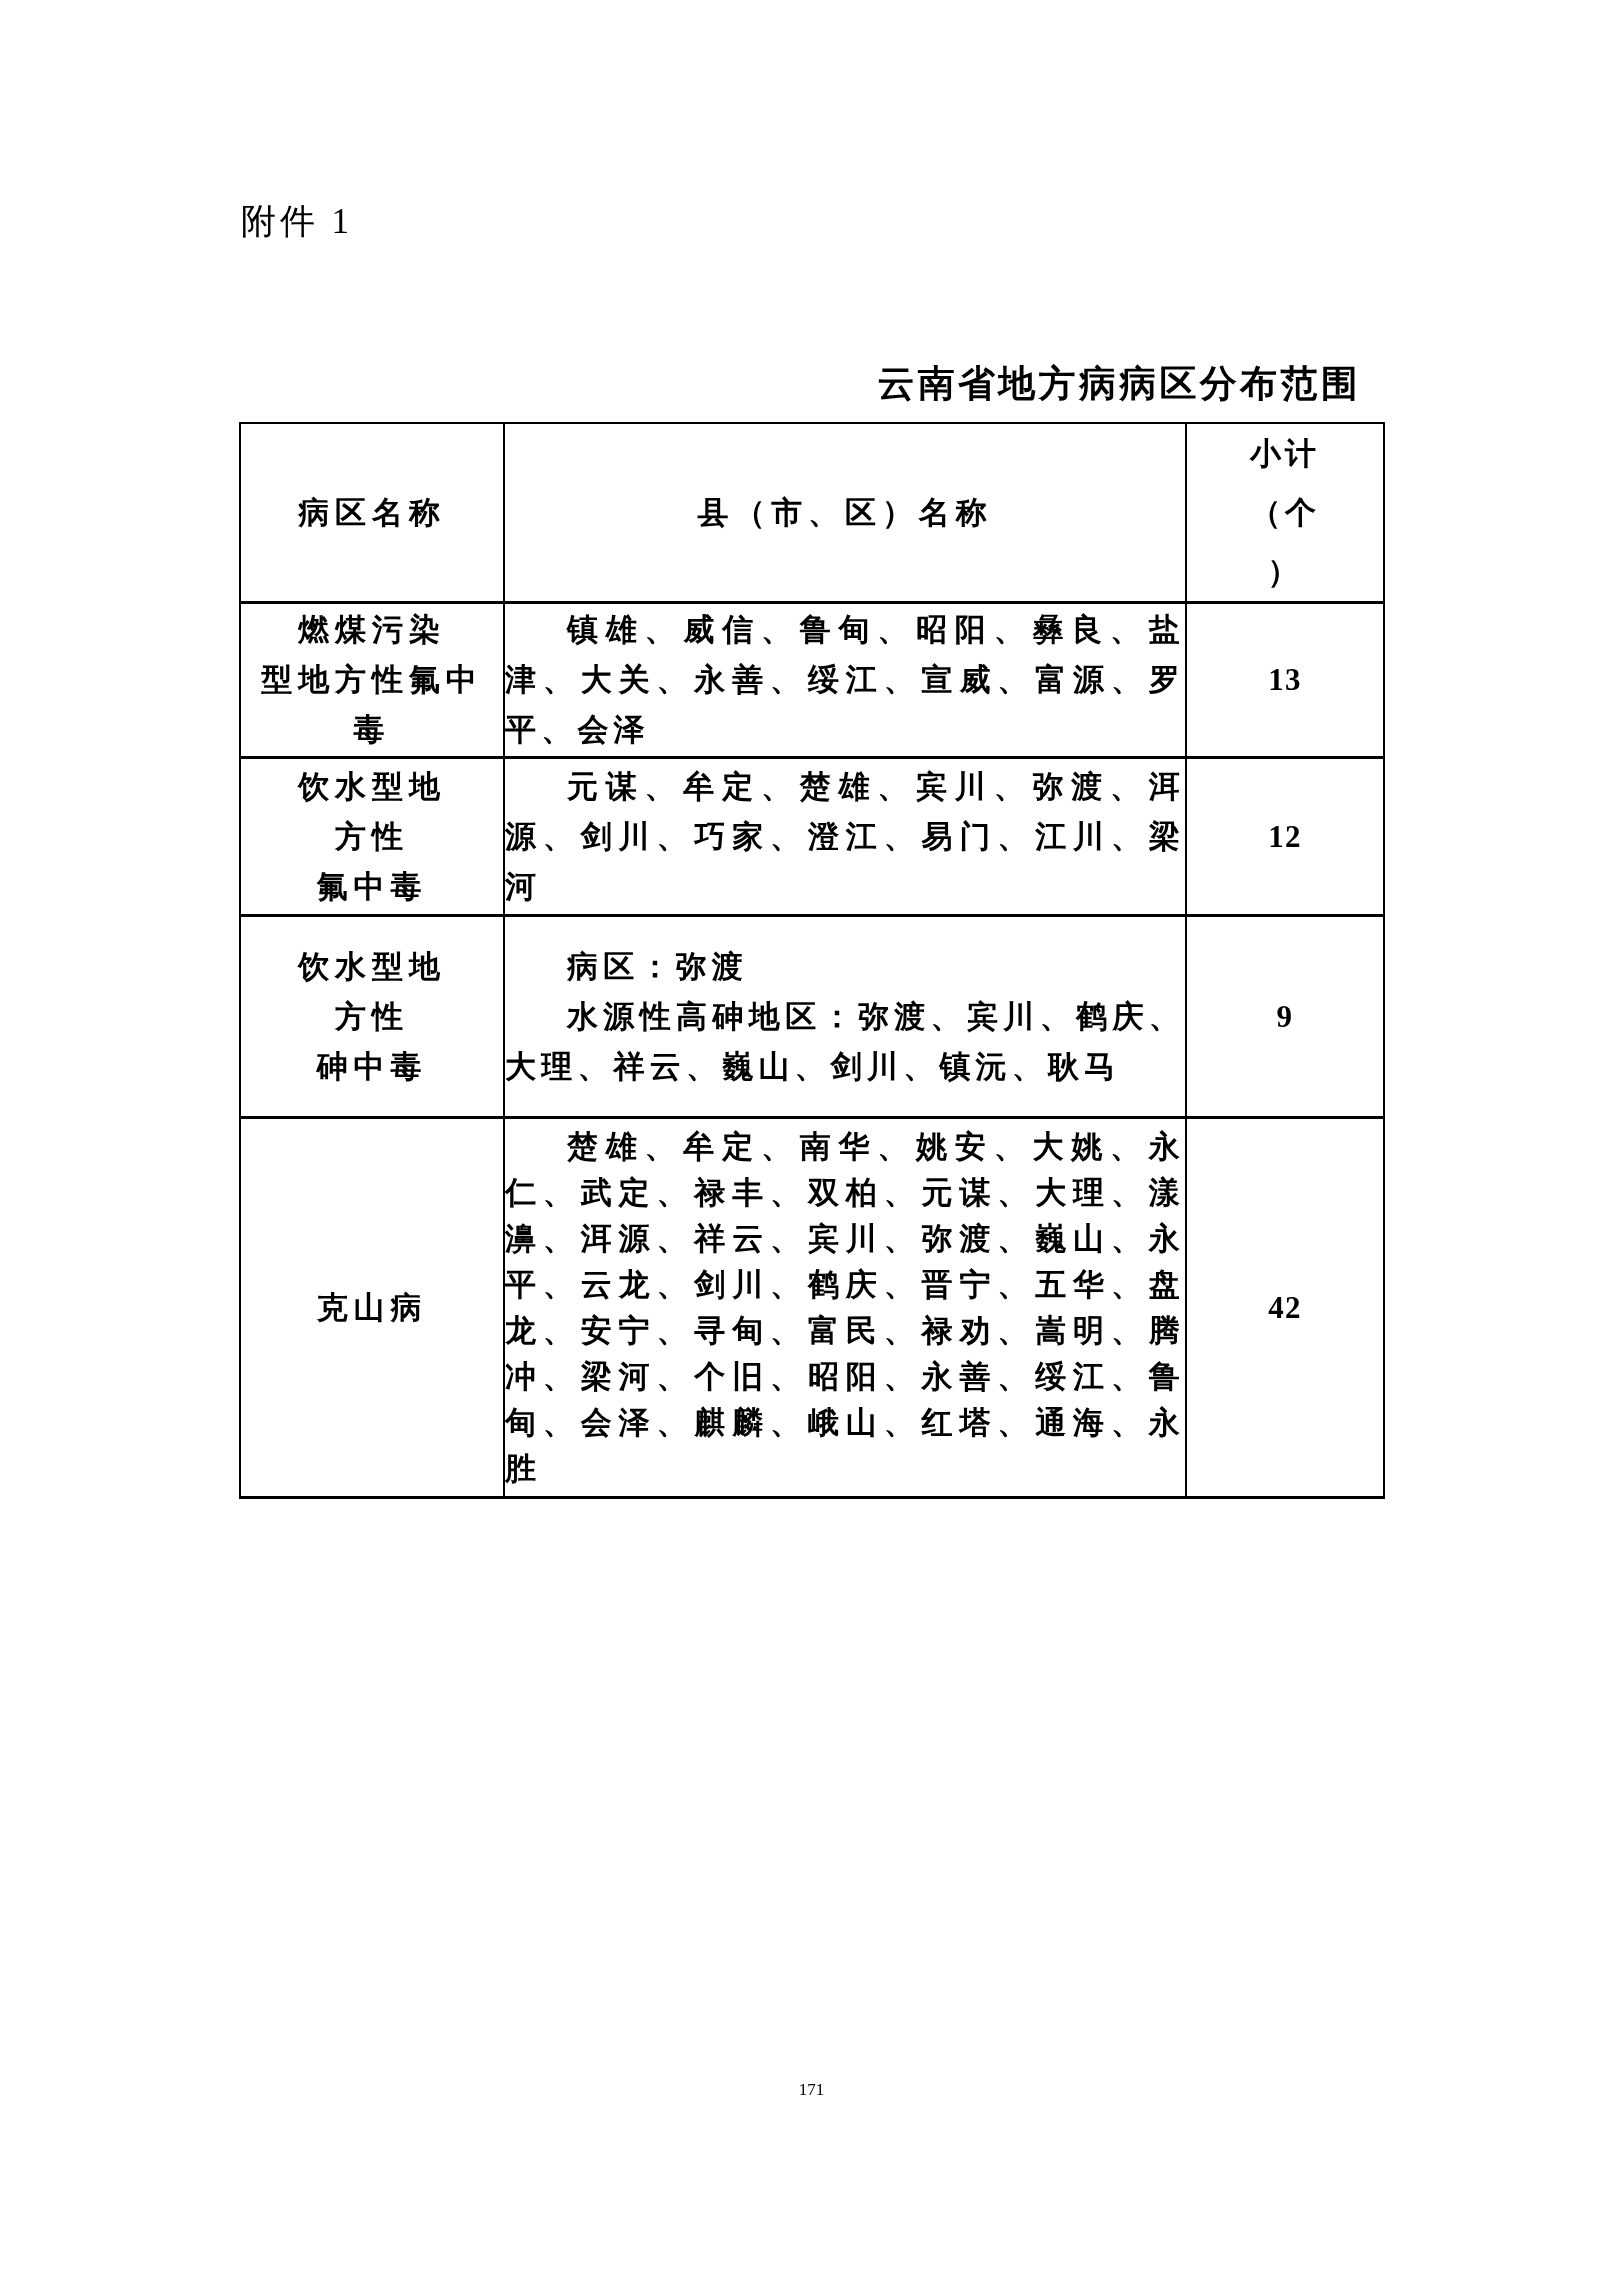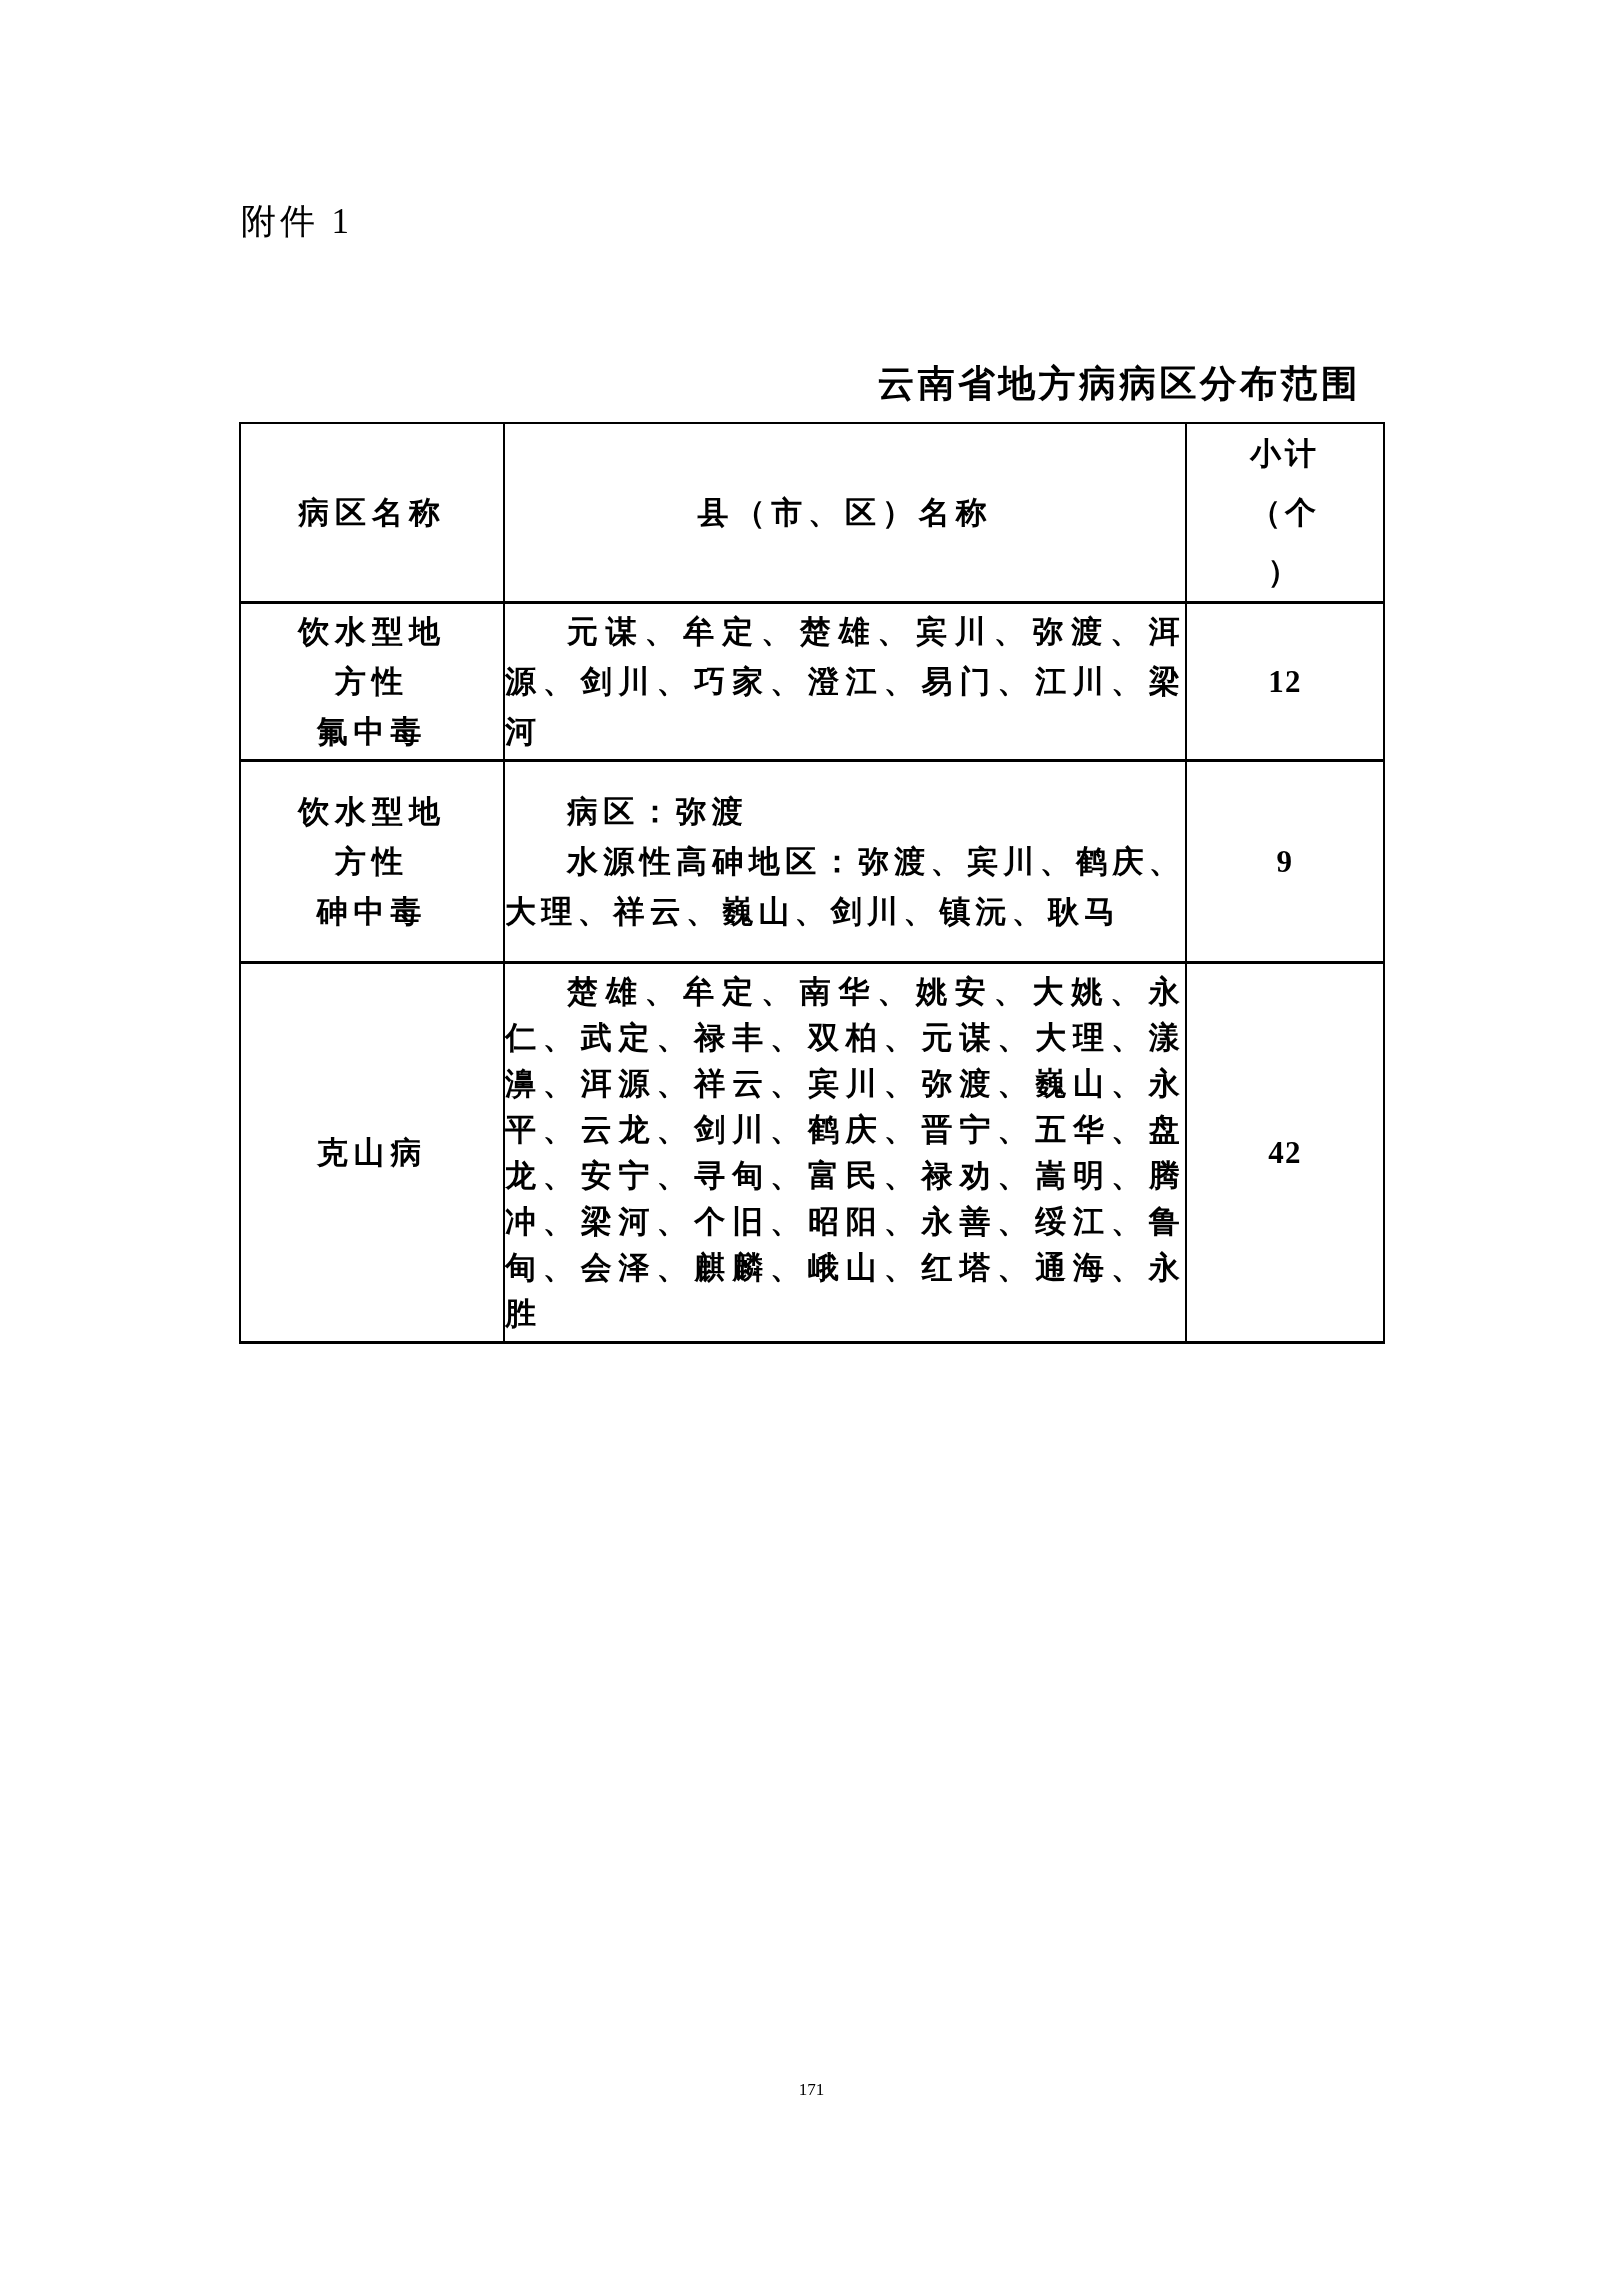--- a/index.html
+++ b/index.html
@@ -121,20 +121,29 @@
     <thead>
       <tr style="height:148px;">
         <th class="cell-center">病区名称</th>
         <th class="cell-center">县（市、区）名称</th>
         <th class="header-subtotal">小计
 （个
 ）</th>
       </tr>
     </thead>
     <tbody>
+      <tr style="height:155px;">
+        <td class="cell-center">燃煤污染
+型地方性氟中
+毒</td>
+        <td class="counties-cell">
+          <p class="county-para">镇雄、威信、鲁甸、昭阳、彝良、盐津、大关、永善、绥江、宣威、富源、罗平、会泽</p>
+        </td>
+        <td class="subtotal-cell">13</td>
+      </tr>
       <tr style="height:158px;">
         <td class="cell-center">饮水型地
 方性
 氟中毒</td>
         <td class="counties-cell">
           <p class="county-para">元谋、牟定、楚雄、宾川、弥渡、洱源、剑川、巧家、澄江、易门、江川、梁河</p>
         </td>
         <td class="subtotal-cell">12</td>
       </tr>
       <tr style="height:202px;">

